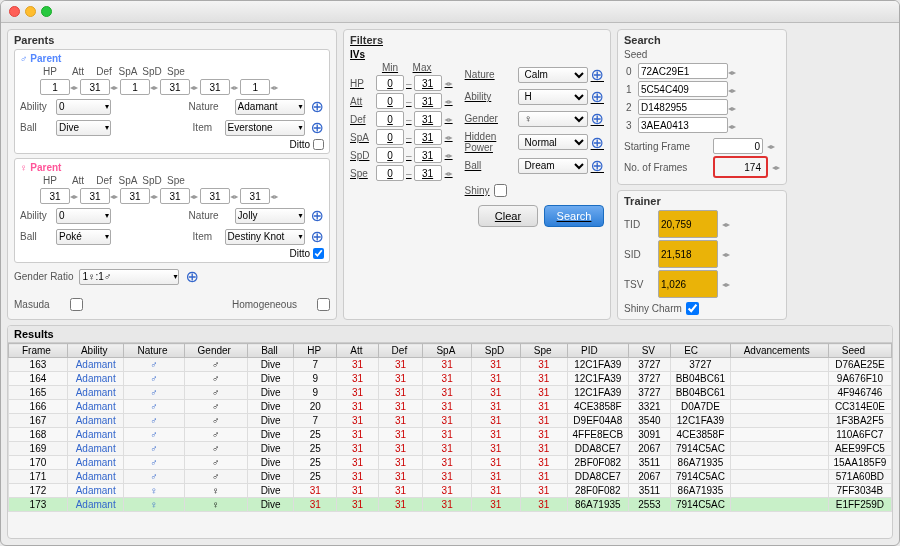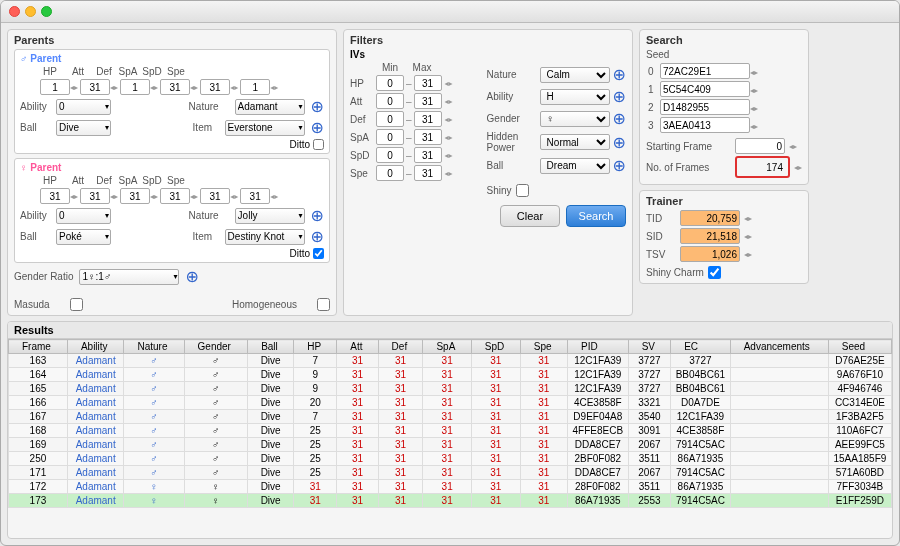--- a/index.html
+++ b/index.html
@@ -141,21 +141,21 @@
       margin-bottom: 2px;
     }
     .masuda-row {
       display: flex;
       align-items: center;
       gap: 20px;
       margin-top: 12px;
     }
     .small-label { font-size: 10px; color: #555; }
     
-    .filters-panel { width: 290px; }
+    .filters-panel { width: 268px; text-decoration: underline; }
     .filters-inner { display: flex; gap: 10px; }
     .ivs-filters { width: 130px; }
     .filter-row {
       display: flex;
       align-items: center;
       gap: 2px;
       margin-bottom: 2px;
     }
     .filter-stat { width: 24px; font-size: 10px; color: #555; }
     .filter-input { width: 28px; height: 16px; border: 1px solid #aaa; border-radius: 2px; font-size: 10px; text-align: center; background: #fff; }
@@ -186,21 +186,21 @@
     .frame-row { display: flex; align-items: center; gap: 4px; margin-bottom: 2px; }
     .frame-label { font-size: 10px; color: #555; width: 85px; }
     .frame-input { width: 50px; height: 16px; border: 1px solid #aaa; border-radius: 2px; font-size: 10px; text-align: right; background: #fff; padding: 0 2px; }
     .no-frames-box {
       border: 2px solid #e03030;
       border-radius: 3px;
       padding: 1px 3px;
     }
     .trainer-row { display: flex; align-items: center; gap: 4px; margin-bottom: 2px; }
     .trainer-label { font-size: 10px; color: #555; width: 30px; }
-    .trainer-input { width: 60px; height: 16px; border: 1px solid #aaa; border-radius: 2px; font-size: 10px; text-align: right; background: #fdba74; padding: 0 2px; }
+    .trainer-input { width: 60px; height: 28px; border: 1px solid #aaa; border-radius: 2px; font-size: 10px; background: #eab308; padding: 0 2px; }
     .shiny-charm-row { display: flex; align-items: center; gap: 4px; margin-top: 4px; }
     
     .results-panel {
       flex: 1;
       background: #f5f5f5;
       border: 1px solid #ccc;
       border-radius: 4px;
       overflow: hidden;
       display: flex;
       flex-direction: column;
@@ -728,21 +728,21 @@
                 <td style="color: rgb(204, 0, 0);">31</td>
                 <td style="color: rgb(204, 0, 0);">31</td>
                 <td style="color: rgb(204, 0, 0);">31</td>
                 <td>DDA8CE7</td>
                 <td>2067</td>
                 <td>7914C5AC</td>
                 <td></td>
                 <td>AEE99FC5</td>
               </tr>
               <tr>
-                <td>250</td>
+                <td>170</td>
                 <td style="color: rgb(51, 102, 204);">Adamant</td>
                 <td style="color: rgb(51, 102, 204);">♂</td>
                 <td>♂</td>
                 <td>Dive</td>
                 <td>25</td>
                 <td style="color: rgb(204, 0, 0);">31</td>
                 <td style="color: rgb(204, 0, 0);">31</td>
                 <td style="color: rgb(204, 0, 0);">31</td>
                 <td style="color: rgb(204, 0, 0);">31</td>
                 <td style="color: rgb(204, 0, 0);">31</td>

